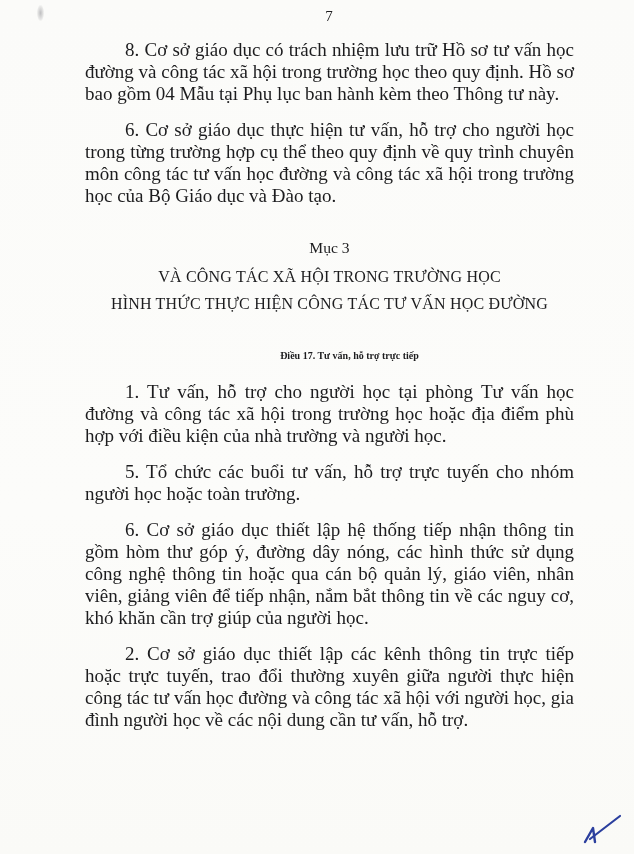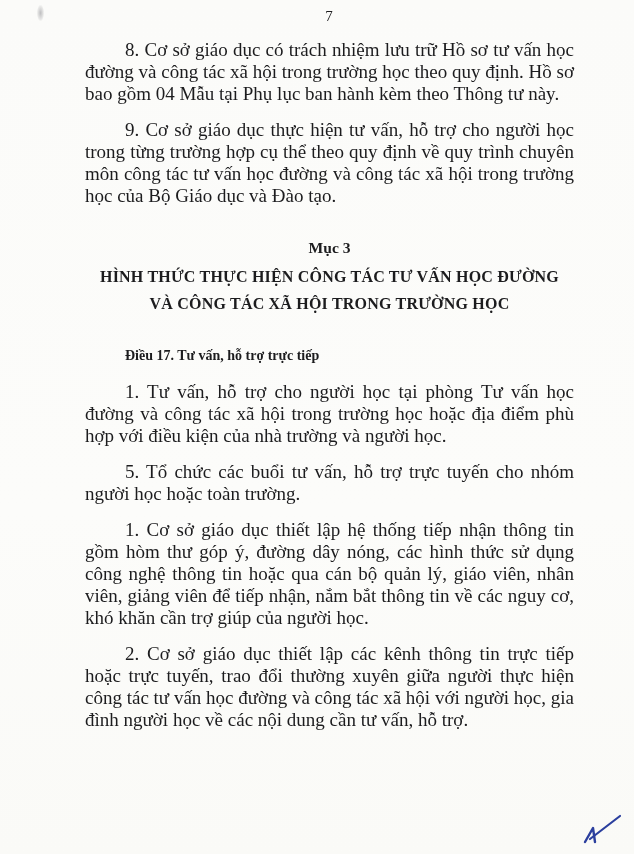--- a/index.html
+++ b/index.html
@@ -27,38 +27,38 @@
     line-height: 22px;
     text-align: justify;
     text-indent: 40px;
     margin-bottom: 8px;
     margin-top: 14px;
   }
   .section-block {
     margin-top: 30px;
     margin-bottom: 28px;
     text-align: center;
-    font-weight: bold;
+    font-weight: normal;
   }
   .section-label {
     font-size: 15.6px;
     line-height: 22px;
     margin-bottom: 4px;
   }
   .section-title {
     font-size: 16px;
     line-height: 27px;
     letter-spacing: 0.2px;
   }
   h3.article-heading {
-    font-size: 14px;
+    font-size: 10px;
     line-height: 21.6px;
     font-weight: bold;
     text-indent: 40px;
-    text-align: left;
+    text-align: center;
     margin: 13px 0 9px 0;
   }
   .smudge {
     position: absolute;
     left: 37px; top: 5px;
     width: 7px; height: 16px;
     background: radial-gradient(ellipse at center, rgba(120,120,125,0.45) 0%, rgba(150,150,155,0.2) 55%, rgba(160,160,160,0) 75%);
     filter: blur(0.6px);
   }
   .paraph {
@@ -71,34 +71,34 @@
 </head>
 <body>
 
 <div class="page">
 
   <div class="smudge"></div>
 
   <div class="page-number">7</div>
 
   <p class="body-para">8. Cơ sở giáo dục có trách nhiệm lưu trữ Hồ sơ tư vấn học đường và công tác xã hội trong trường học theo quy định. Hồ sơ bao gồm 04 Mẫu tại Phụ lục ban hành kèm theo Thông tư này.</p>
-  <p class="body-para">9. Cơ sở giáo dục thực hiện tư vấn, hỗ trợ cho người học trong từng trường hợp cụ thể theo quy định về quy trình chuyên môn công tác tư vấn học đường và công tác xã hội trong trường học của Bộ Giáo dục và Đào tạo.</p>
+  <p class="body-para">6. Cơ sở giáo dục thực hiện tư vấn, hỗ trợ cho người học trong từng trường hợp cụ thể theo quy định về quy trình chuyên môn công tác tư vấn học đường và công tác xã hội trong trường học của Bộ Giáo dục và Đào tạo.</p>
 
   <div class="section-block">
     <div class="section-label">Mục 3</div>
+    <div class="section-title">VÀ CÔNG TÁC XÃ HỘI TRONG TRƯỜNG HỌC</div>
     <div class="section-title">HÌNH THỨC THỰC HIỆN CÔNG TÁC TƯ VẤN HỌC ĐƯỜNG</div>
-    <div class="section-title">VÀ CÔNG TÁC XÃ HỘI TRONG TRƯỜNG HỌC</div>
   </div>
 
   <h3 class="article-heading">Điều 17. Tư vấn, hỗ trợ trực tiếp</h3>
   <p class="body-para">1. Tư vấn, hỗ trợ cho người học tại phòng Tư vấn học đường và công tác xã hội trong trường học hoặc địa điểm phù hợp với điều kiện của nhà trường và người học.</p>
 
   <p class="body-para">5. Tổ chức các buổi tư vấn, hỗ trợ trực tuyến cho nhóm người học hoặc toàn trường.</p>
 
-  <p class="body-para">1. Cơ sở giáo dục thiết lập hệ thống tiếp nhận thông tin gồm hòm thư góp ý, đường dây nóng, các hình thức sử dụng công nghệ thông tin hoặc qua cán bộ quản lý, giáo viên, nhân viên, giảng viên để tiếp nhận, nắm bắt thông tin về các nguy cơ, khó khăn cần trợ giúp của người học.</p>
+  <p class="body-para">6. Cơ sở giáo dục thiết lập hệ thống tiếp nhận thông tin gồm hòm thư góp ý, đường dây nóng, các hình thức sử dụng công nghệ thông tin hoặc qua cán bộ quản lý, giáo viên, nhân viên, giảng viên để tiếp nhận, nắm bắt thông tin về các nguy cơ, khó khăn cần trợ giúp của người học.</p>
   <p class="body-para">2. Cơ sở giáo dục thiết lập các kênh thông tin trực tiếp hoặc trực tuyến, trao đổi thường xuyên giữa người thực hiện công tác tư vấn học đường và công tác xã hội với người học, gia đình người học về các nội dung cần tư vấn, hỗ trợ.</p>
 
   <div class="paraph">
     <svg viewBox="0 0 44 38" xmlns="http://www.w3.org/2000/svg">
       <path d="M5 30 L13 16 L15 30" fill="none" stroke="#2b3f9e" stroke-width="2.4" stroke-linecap="round" stroke-linejoin="round"></path>
       <path d="M10 27 L40 4" fill="none" stroke="#2b3f9e" stroke-width="2.2" stroke-linecap="round"></path>
     </svg>
   </div>
 
 </div>

